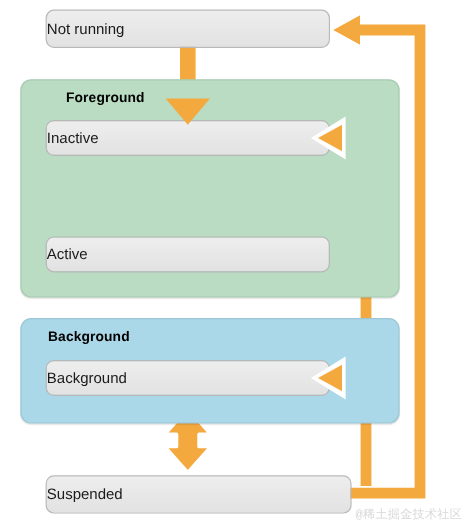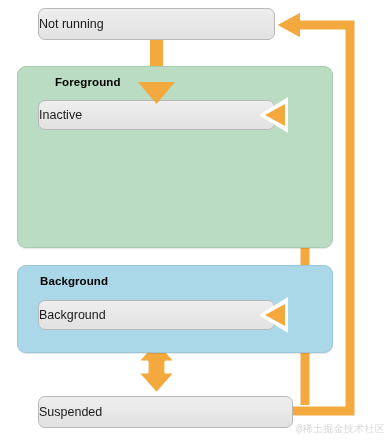--- a/index.html
+++ b/index.html
@@ -121,20 +121,23 @@
   <div class="group-label" style="left:40px; top:275px;">Background</div>
 
   <div class="state-box" style="left:38px; top:8px; width:237px; height:32px;">
     <span class="lbl">Not running</span>
   </div>
 
   <div class="state-box" style="left:38px; top:100px; width:237px; height:30px;">
     <span class="lbl">Inactive</span>
   </div>
 
+  <div class="state-box" style="left:38px; top:197px; width:237px; height:30px;">
+    <span class="lbl">Active</span>
+  </div>
 
   <div class="state-box" style="left:38px; top:300px; width:237px; height:30px;">
     <span class="lbl">Background</span>
   </div>
 
   <div class="state-box" style="left:38px; top:396px; width:255px; height:32px;">
     <span class="lbl">Suspended</span>
   </div>
 
   <svg class="svg-layer" viewBox="0 0 389 440" width="389" height="440" xmlns="http://www.w3.org/2000/svg">

